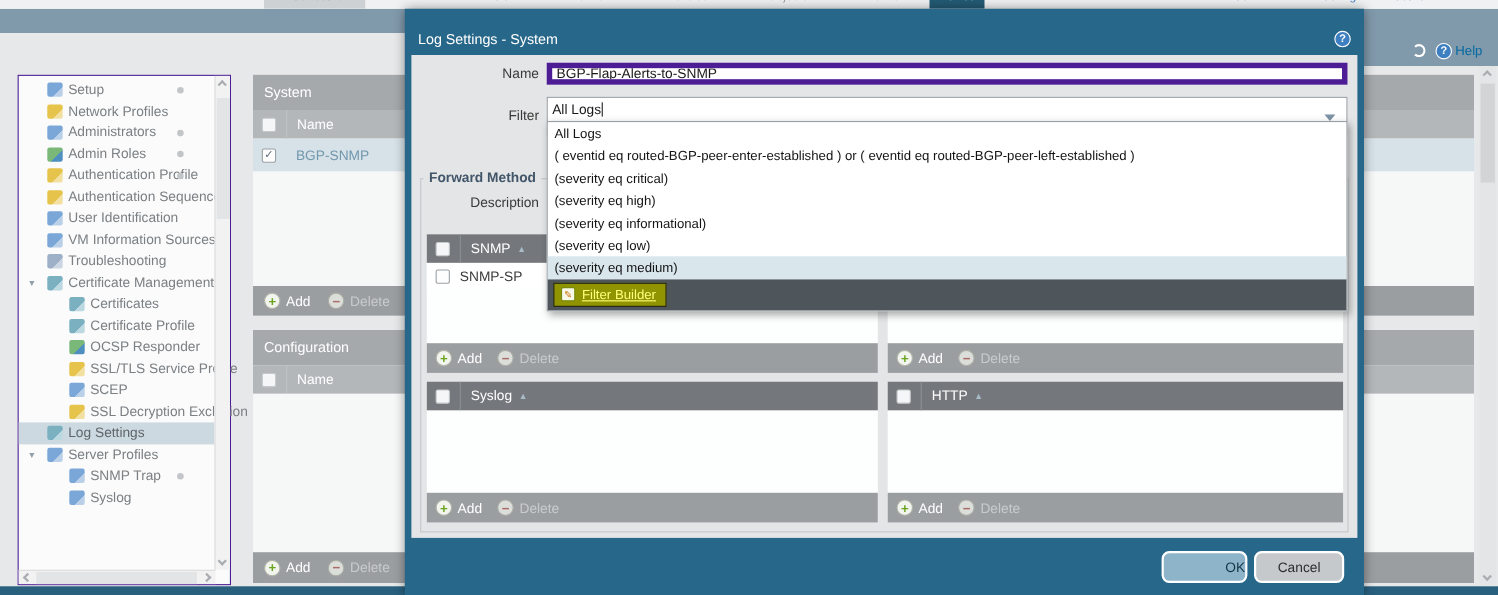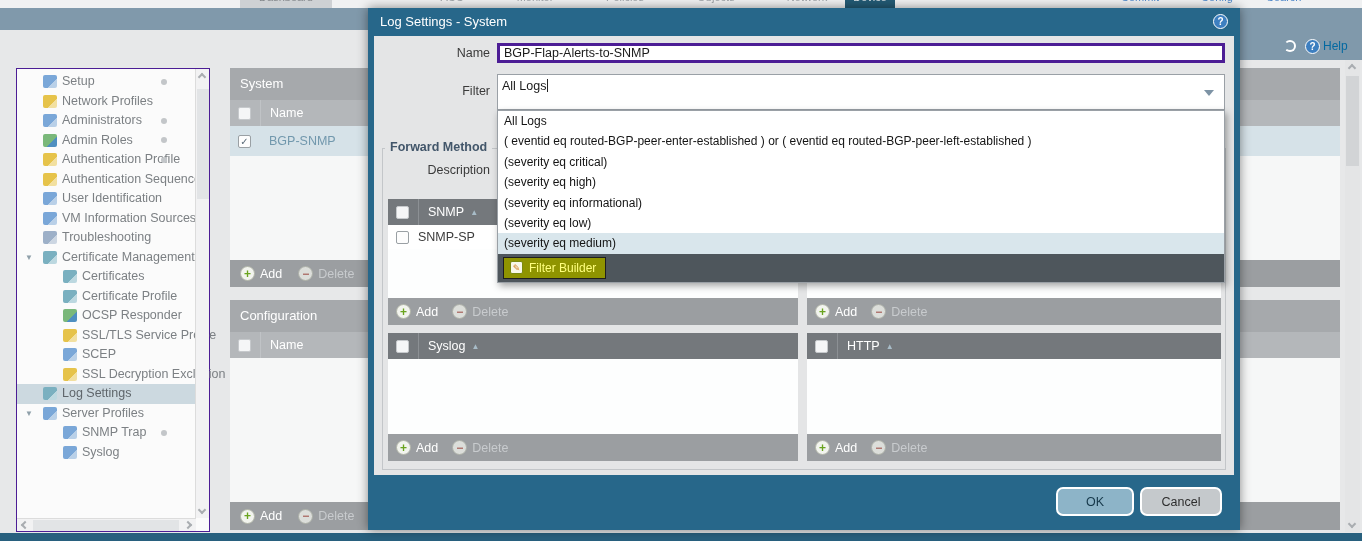--- a/index.html
+++ b/index.html
@@ -68,49 +68,49 @@
   .btn-act.off { color:#c8cbce; }
   .chipico { display:inline-flex; width:15px; height:15px; border-radius:8px; background:#f2f4ee; border:1px solid #b0b4a8; align-items:center; justify-content:center; font-weight:bold; font-size:12px; }
   .chipico.plus { color:#6aa41e; }
   .chipico.plus::before { content:"+"; }
   .chipico.minus { color:#b05a50; opacity:.75; }
   .chipico.minus::before { content:"−"; }
   .cloneico { width:15px; height:15px; border-radius:50%; background:radial-gradient(circle at 35% 35%, #f4dc80, #e0b838); border:1px solid #caa028; display:inline-block; }
 
   
   .dialog { position:absolute; left:368px; top:8px; width:872px; background:#27678a; padding:0 6px; z-index:10; box-shadow:0 0 10px rgba(0,0,0,.45); }
-  .dlg-title { height:28px; color:#fff; font-size:13px; line-height:28px; padding-left:6px; position:relative; }
+  .dlg-title { height:28px; color:#fff; font-size:13px; line-height:28px; padding-left:6px; position:relative;margin-top:14px; }
   .dlg-title .qmark { position:absolute; right:6px; top:6px; }
   .dlg-body { position:relative; height:439px; background:#e4e5e6; }
   .flabel { position:absolute; left:0; width:116px; text-align:right; color:#3a3a3a; }
-  .txt { position:absolute; left:123px; width:728px; height:20px; background:#fff; border:3px solid #4c1d95; font-family:"Liberation Sans",sans-serif; font-size:12.5px; color:#1a1a1a; padding:0 4px; }
+  .txt { position:absolute; left:123px; width:728px; height:20px; background:#fff; border:5px solid #4c1d95; font-family:"Liberation Sans",sans-serif; font-size:12.5px; color:#1a1a1a; padding:0 4px; }
   .combo { position:absolute; left:123px; top:38px; width:728px; height:36px; background:#fff; border:1px solid #9aa0a6; font-size:12.5px; color:#1a1a1a; padding:4px 4px; cursor:text; }
   .caret-dn { position:absolute; right:10px; top:15px; width:0; height:0; border-left:5px solid transparent; border-right:5px solid transparent; border-top:6px solid #7d93a5; }
   .cursorbar { display:inline-block; width:1px; height:13px; background:#222; vertical-align:-2px; margin-left:1px; }
   .fieldset { position:absolute; left:8px; top:112px; width:844px; height:322px; border:1px solid #c3c6c9; }
   .legend { position:absolute; left:2px; top:-9px; background:#e4e5e6; padding:0 5px; font-weight:bold; color:#42566a; }
   .pane { position:absolute; background:#fdfefe; }
   .pane-h { height:26px; background:#74787c; color:#fff; display:flex; align-items:center; }
   .pane-h .colname { border-left-color:#8c9094; }
   .sort-asc { font-size:8px; color:#a8bcc8; margin-left:6px; }
   .pane-row { height:24px; display:flex; align-items:center; color:#3c3c3c; background:#fff; }
   .pane-f { position:absolute; left:0; right:0; bottom:0; height:27px; background:#9b9ea1; display:flex; align-items:center; padding-left:8px; gap:14px; }
   .dlg-footer { height:55px; position:relative; }
   .btn { position:absolute; top:12px; height:29px; border-radius:7px; border:2px solid #fff; font-family:"Liberation Sans",sans-serif; font-size:12.5px; cursor:pointer; }
-  .btn-ok { right:100px; width:78px; background:#8db4c8; color:#16384a; }
+  .btn-ok { right:100px; width:78px; background:#8db4c8; color:#16384a;text-align:right; }
   .btn-cancel { right:12px; width:82px; background:#c5c9cc; color:#2e2e2e; }
 
   
   .dropdown { position:absolute; left:497px; top:110px; width:728px; background:#fff; border:1px solid #9aa0a6; z-index:30; box-shadow:2px 3px 7px rgba(0,0,0,.35); }
   .opt { height:20.4px; line-height:20.4px; padding-left:6px; font-size:12px; color:#141414; white-space:nowrap; overflow:hidden; cursor:default; }
   .opt.hl { background:#d9e6ec; }
   .dd-foot { height:28px; background:#4e565c; display:flex; align-items:center; padding-left:5px; }
   .fb-chip { display:inline-flex; align-items:center; gap:6px; background:#8f9400; border:1px solid #1e1e1e; padding:3px 9px 3px 6px; cursor:pointer; }
   .fb-pencil { width:13px; height:13px; background:#f8f8e8; border:1px solid #7a8a10; border-radius:2px; display:inline-flex; align-items:center; justify-content:center; font-size:9px; color:#d07818; }
-  .fb-text { color:#ffff7d; font-size:12px; }
+  .fb-text { color:#ffff7d; text-decoration:underline; font-size:12px; }
 </style>
 </head>
 <body>
 
 <div class="topstrip">
   <div class="tabcut logo-cut" style="left:104px; width:70px;">NETWORKS®</div>
   <div class="tabcut tab-dash" style="left:240px; width:92px;">Dashboard</div>
   <div class="tabcut" style="left:432px; width:40px;">ACC</div>
   <div class="tabcut" style="left:505px; width:60px;">Monitor</div>
   <div class="tabcut" style="left:597px; width:56px;">Policies</div>

